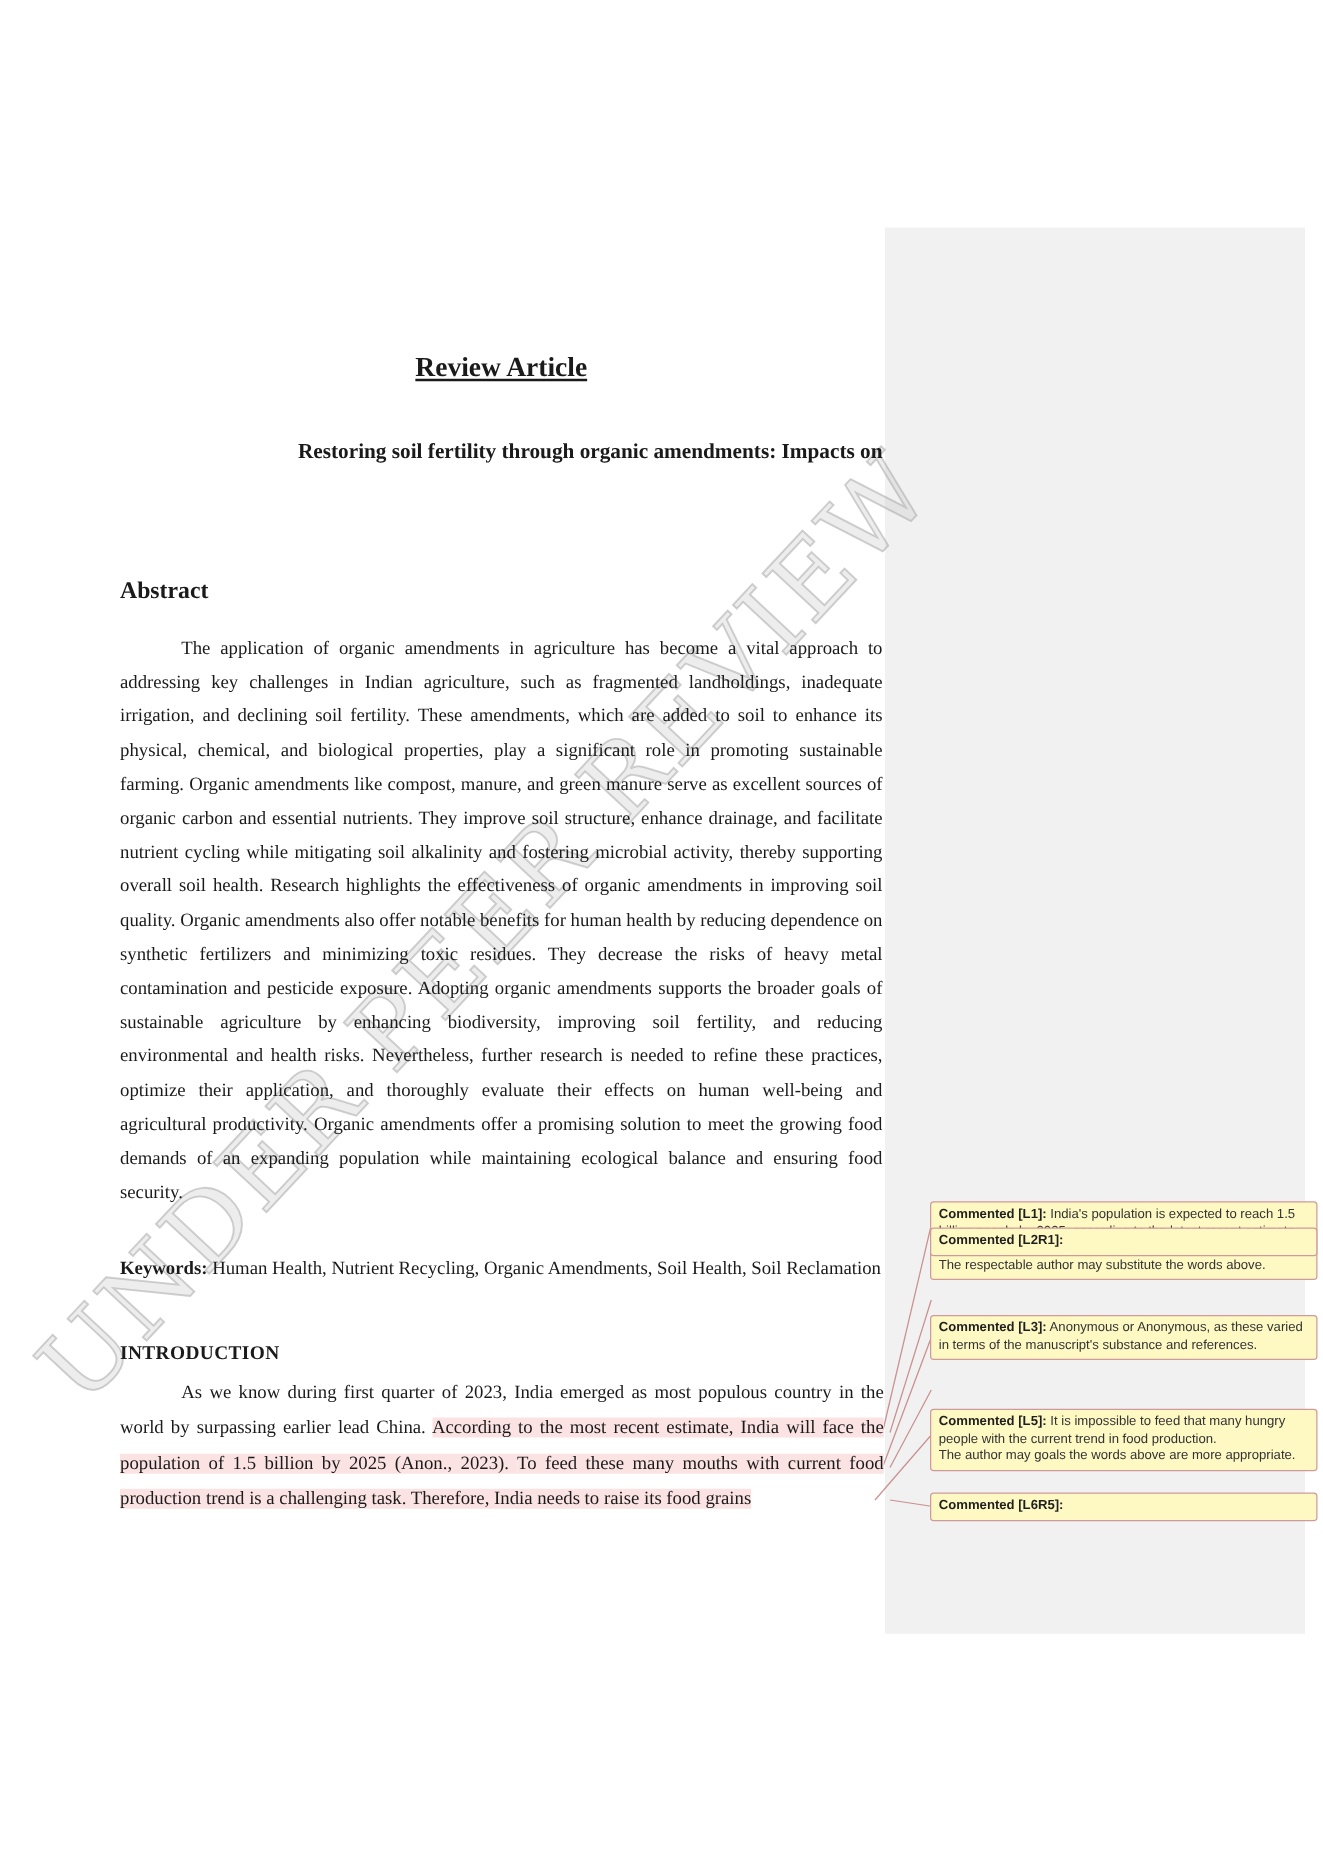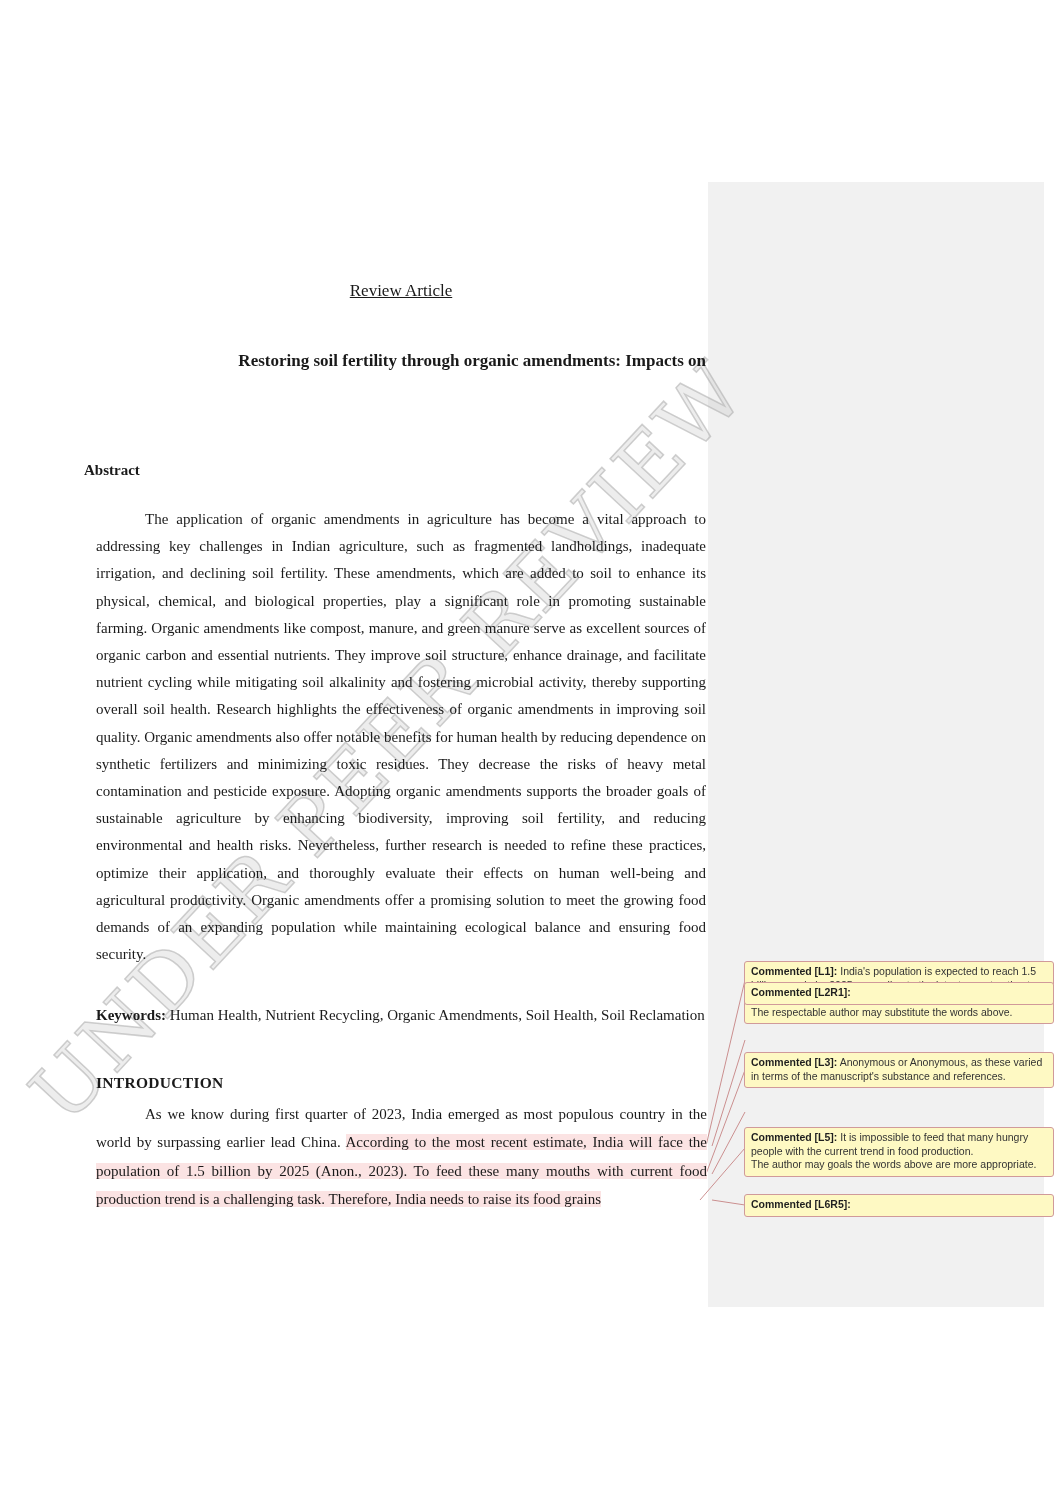--- a/index.html
+++ b/index.html
@@ -16,28 +16,28 @@
     position:absolute; left:388px; top:742px;
     transform:translate(-50%,-50%) rotate(-47deg);
     font-family:"DejaVu Serif","Liberation Serif",serif;
     font-size:80px; letter-spacing:3px; white-space:nowrap;
     color:rgba(190,190,190,0.28);
     -webkit-text-stroke:1.5px rgba(170,170,170,0.55);
     pointer-events:none;
   }
   .article-type {
     position:absolute; left:96px; top:281px; width:610px; text-align:center;
-    font-weight:normal; text-decoration:underline; font-size:17px;
+    font-weight:bold; text-decoration:underline; font-size:22px;
   }
   .paper-title {
     position:absolute; left:96px; top:344px; width:610px; text-align:right;
     font-weight:bold; font-size:17px; line-height:33px;
   }
   .abstract-heading {
-    position:absolute; left:84px; top:462px; font-weight:bold; font-size:15px;
+    position:absolute; left:96px; top:462px; font-weight:bold; font-size:19px;
   }
   .abstract-body {
     position:absolute; left:96px; top:506px; width:610px;
     font-size:15px; line-height:27.2px; text-align:justify; text-indent:49px;
   }
   .keywords {
     position:absolute; left:96px; top:1001px; width:610px;
     font-size:15px; line-height:28px; padding-left:79px; text-indent:-79px;
   }
   .intro-heading {

